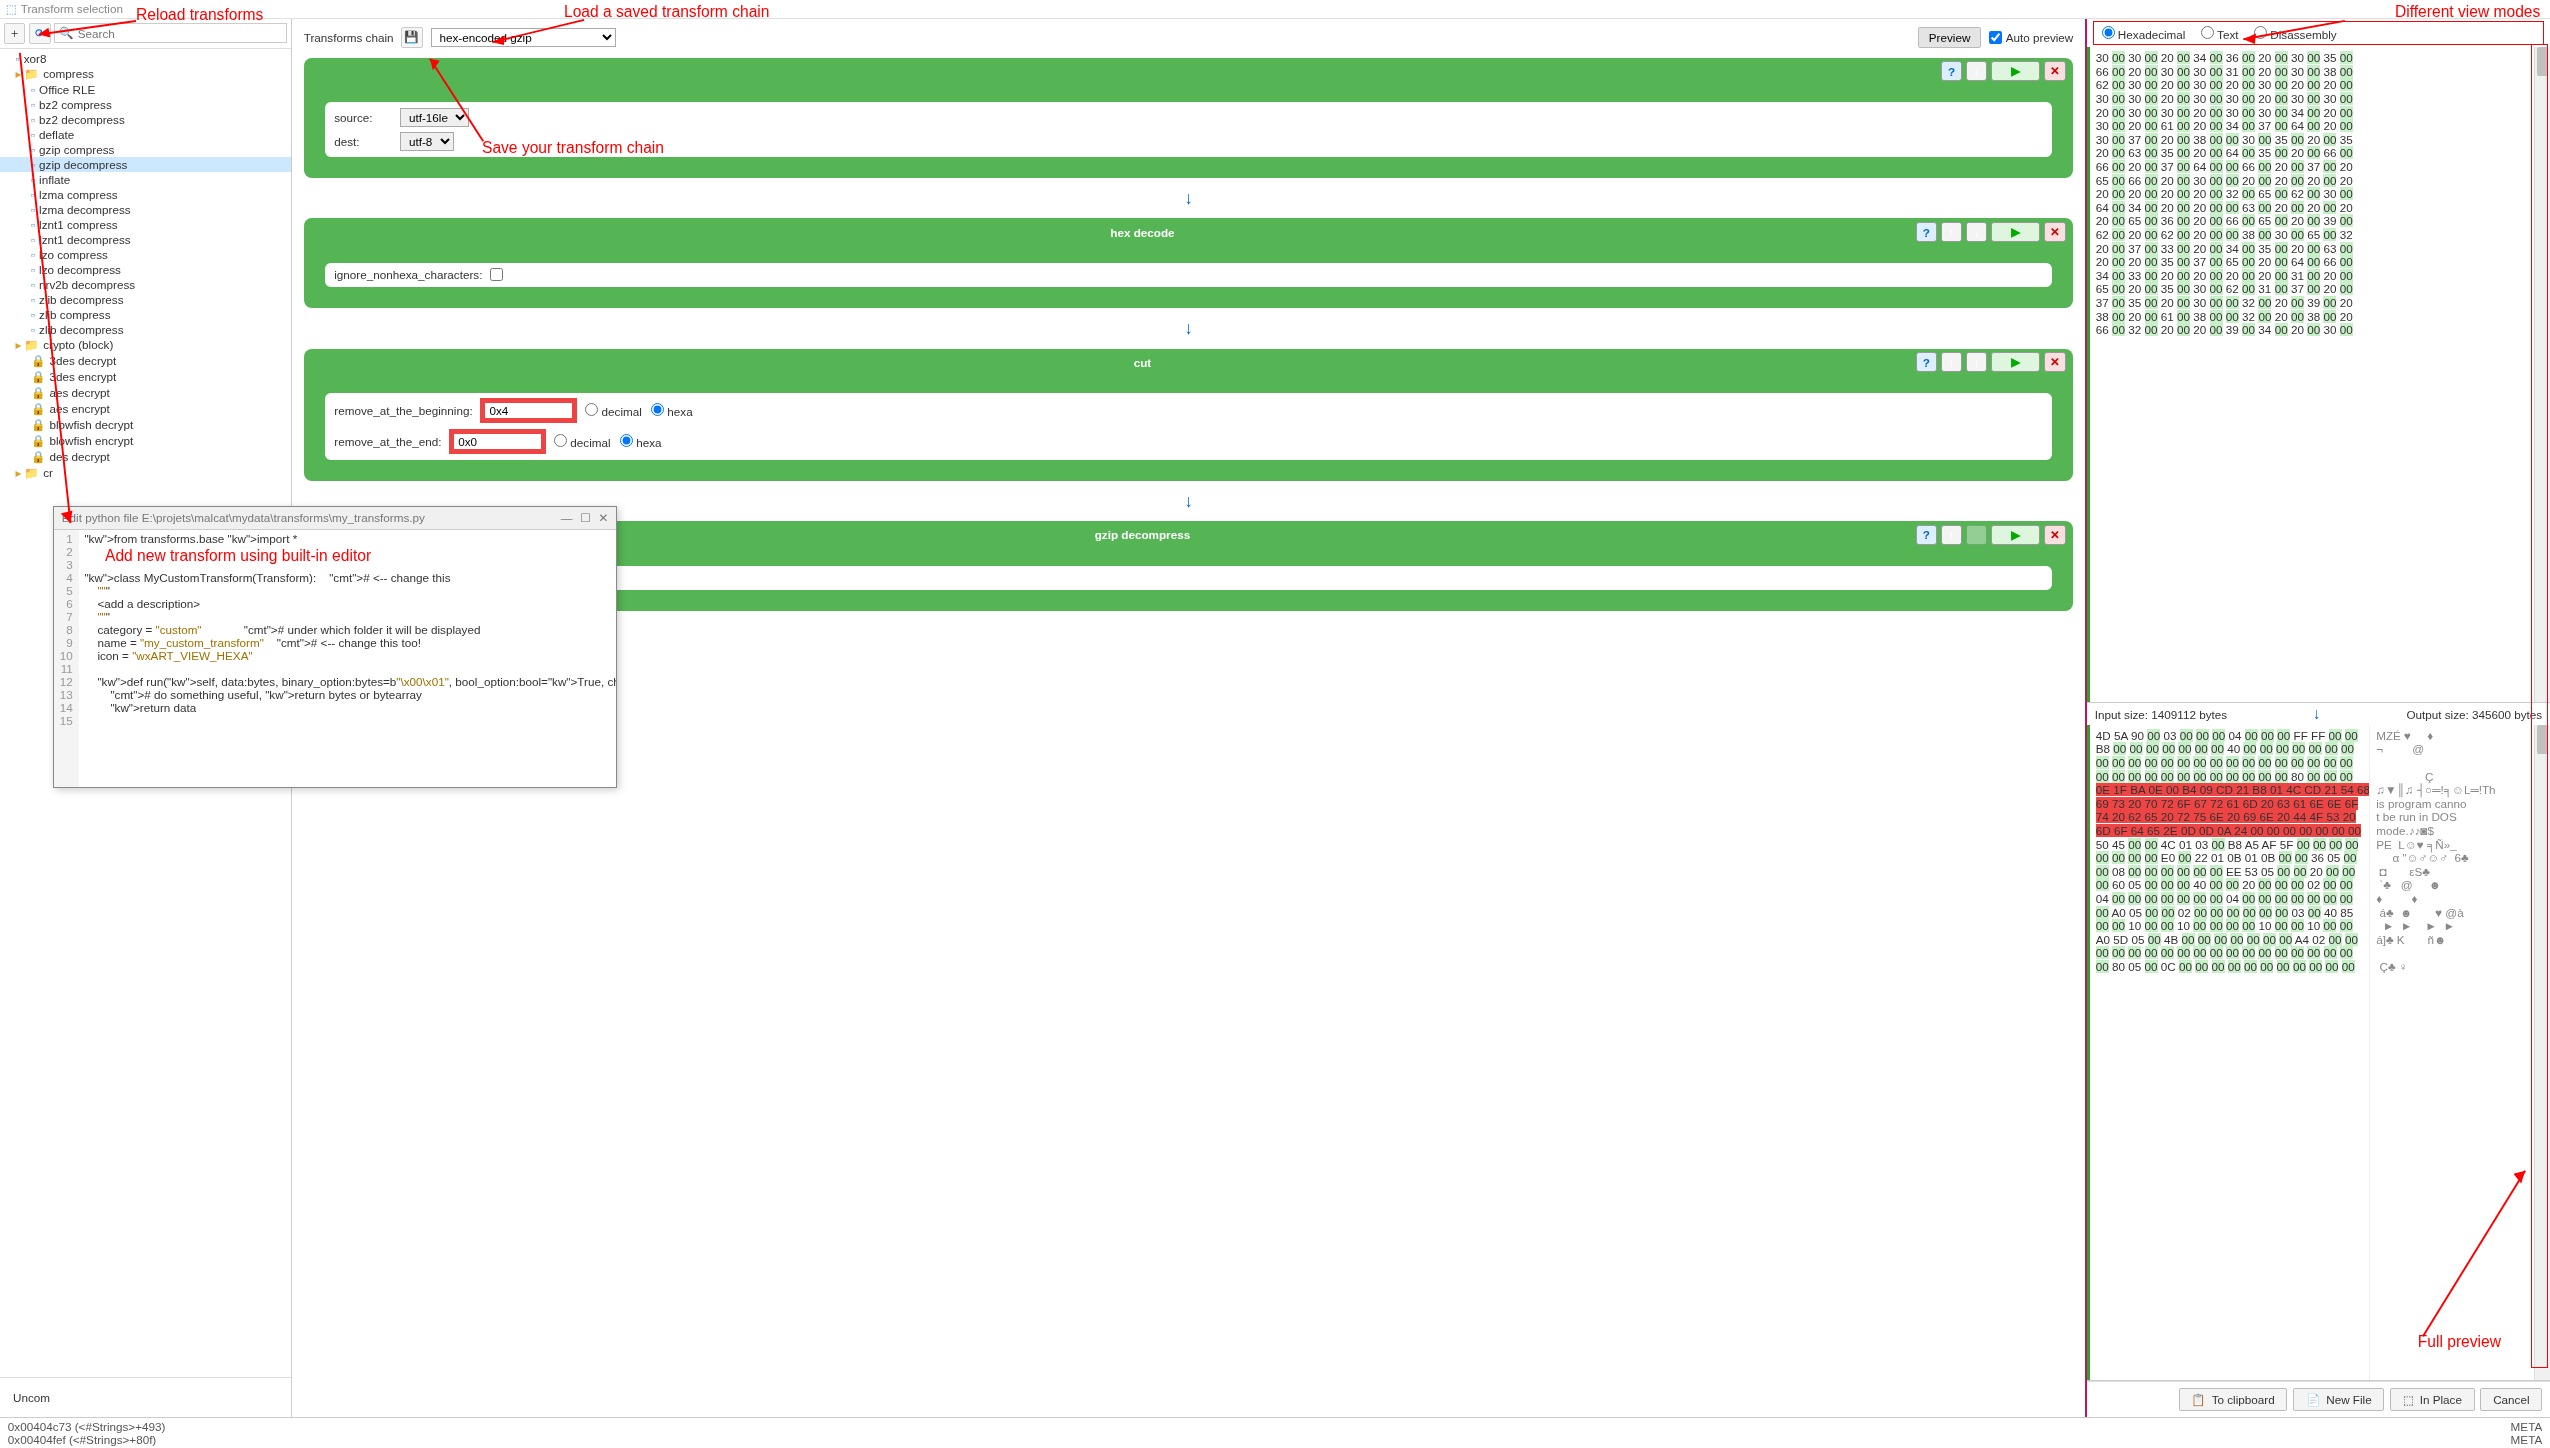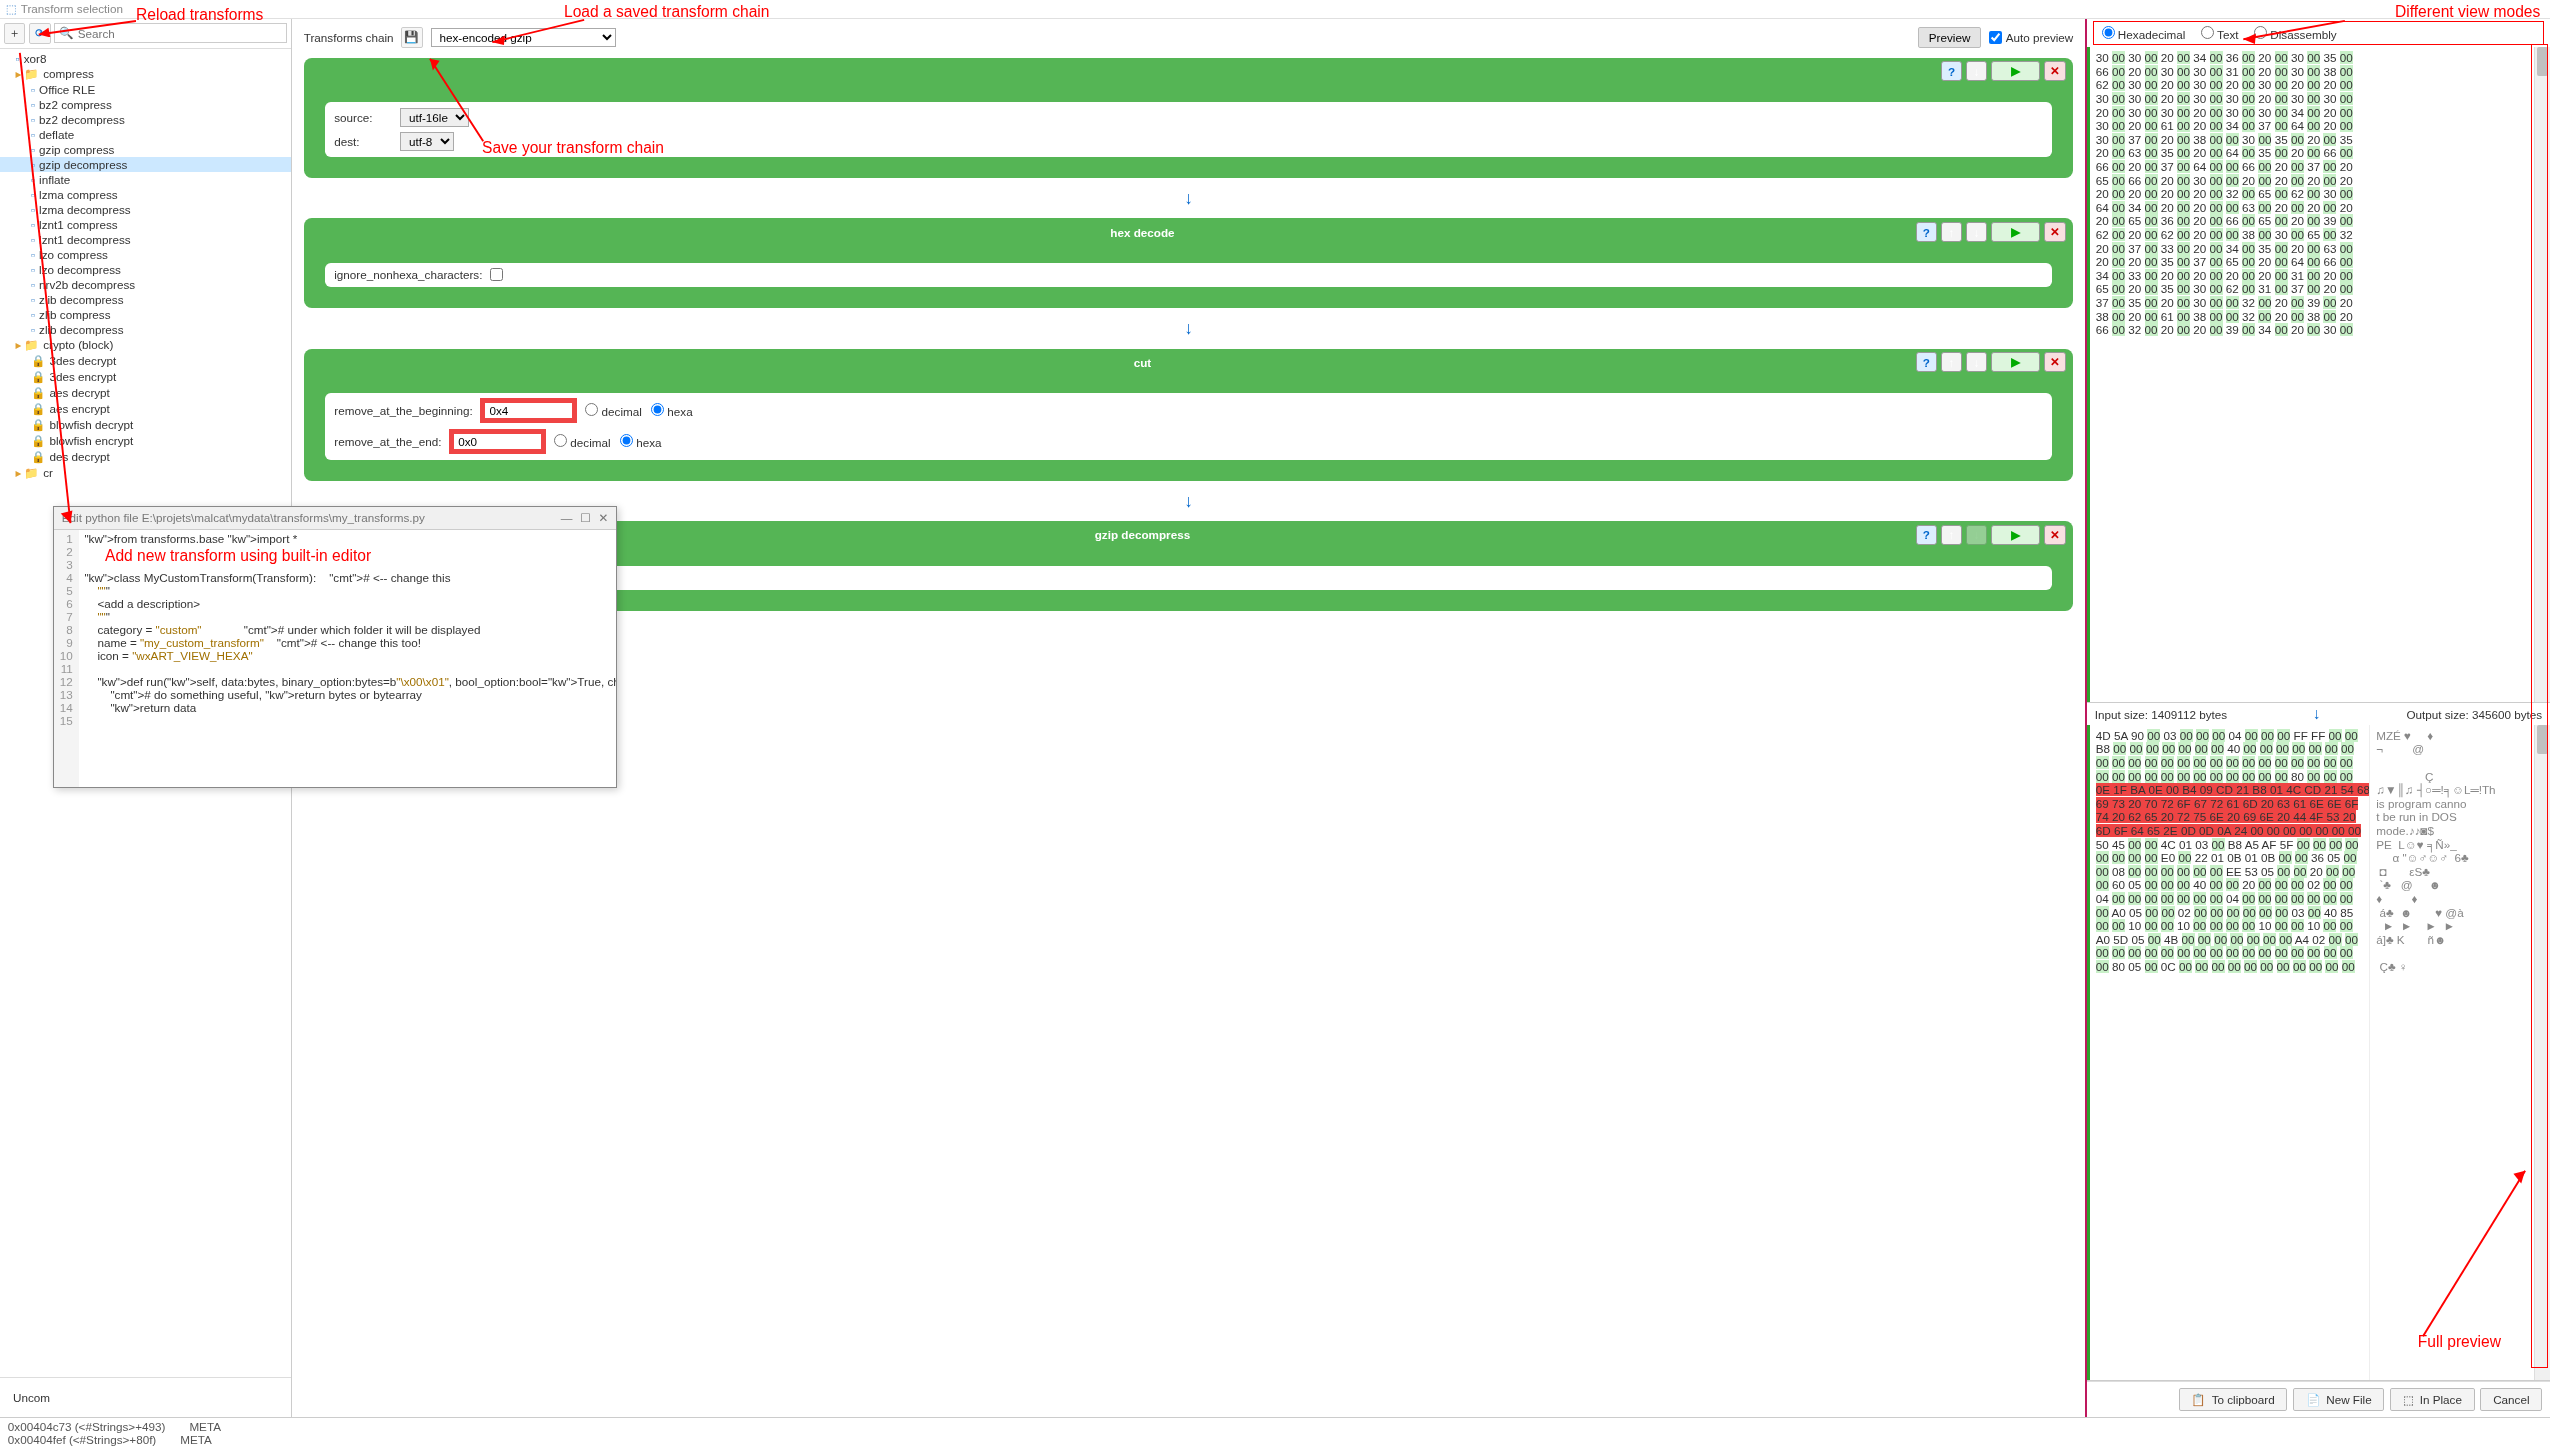--- a/index.html
+++ b/index.html
@@ -45,21 +45,21 @@
 .hexsplit { flex:1; display:flex; flex-direction:column; min-height:0; }
 .hexpane { flex:1; display:flex; overflow:hidden; font-family: Consolas, monospace; font-size:10.7px; line-height:13.6px; border-bottom:1px solid #ccc; position:relative;}
 .hexbytes { flex:1; padding:3.9px 5.8px; white-space:pre; overflow:hidden; border-left:3.9px solid #2ea02e;}
 .hexbytes span.hl { background:#c8f0c8; }
 .hexbytes span.hl2 { background:#ef4444; }
 .hexascii { width:165px; padding:3.9px 5.8px; white-space:pre; overflow:hidden; border-left:1px solid #eee; color:#888;}
 .midbar { display:flex; justify-content:space-between; align-items:center; padding:1.9px 7.8px; font-size:10.7px;}
 .bottombar { display:flex; gap:5.8px; justify-content:flex-end; padding:5.8px 7.8px; border-top:1px solid #ddd; }
 .actionbtn { display:flex; align-items:center; gap:5.8px; border:1px solid #bbb; background:#f4f4f4; padding:3.9px 11.7px; cursor:pointer; border-radius:1.9px; }
 .statusbar { border-top:1px solid #ccc; padding:1.9px 7.8px; font-size:10.7px; color:#555; }
-.statusline { display:flex; justify-content:flex-start;gap:24px; }
+.statusline { display:flex; justify-content:space-between;gap:24px; }
 .ann { position:absolute; color:#f00; font-size:15.6px; pointer-events:none; z-index:100; font-weight:500;}
 .ann-arrow { position:absolute; pointer-events:none; z-index:99; }
 .editor { position:absolute; left:53px; top:506px; width:564px; height:282px; background:#fff; border:1px solid #888; box-shadow:1.9px 1.9px 7.8px rgba(0,0,0,.2); display:flex; flex-direction:column; z-index:50;}
 .editor-title { display:flex; align-items:center; justify-content:space-between; padding:3.9px 7.8px; background:#f0f0f0; border-bottom:1px solid #ccc; color:#777; font-size:10.7px;}
 .editor-body { flex:1; display:flex; overflow:auto; font-family:Consolas, monospace; font-size:11.7px; }
 .gutter { background:#f4f4f4; color:#999; text-align:right; padding:1.9px 5.8px; user-select:none; white-space:pre; }
 .code { flex:1; padding:1.9px 5.8px; white-space:pre; }
 .str { color:#a07000; }
 .scrollbar { width:15.6px; background:#f0f0f0; border-left:1px solid #ddd; position:relative; }
 .scrollthumb { position:absolute; left:1.9px; right:1.9px; background:#c0c0c0; border-radius:1.9px; }

